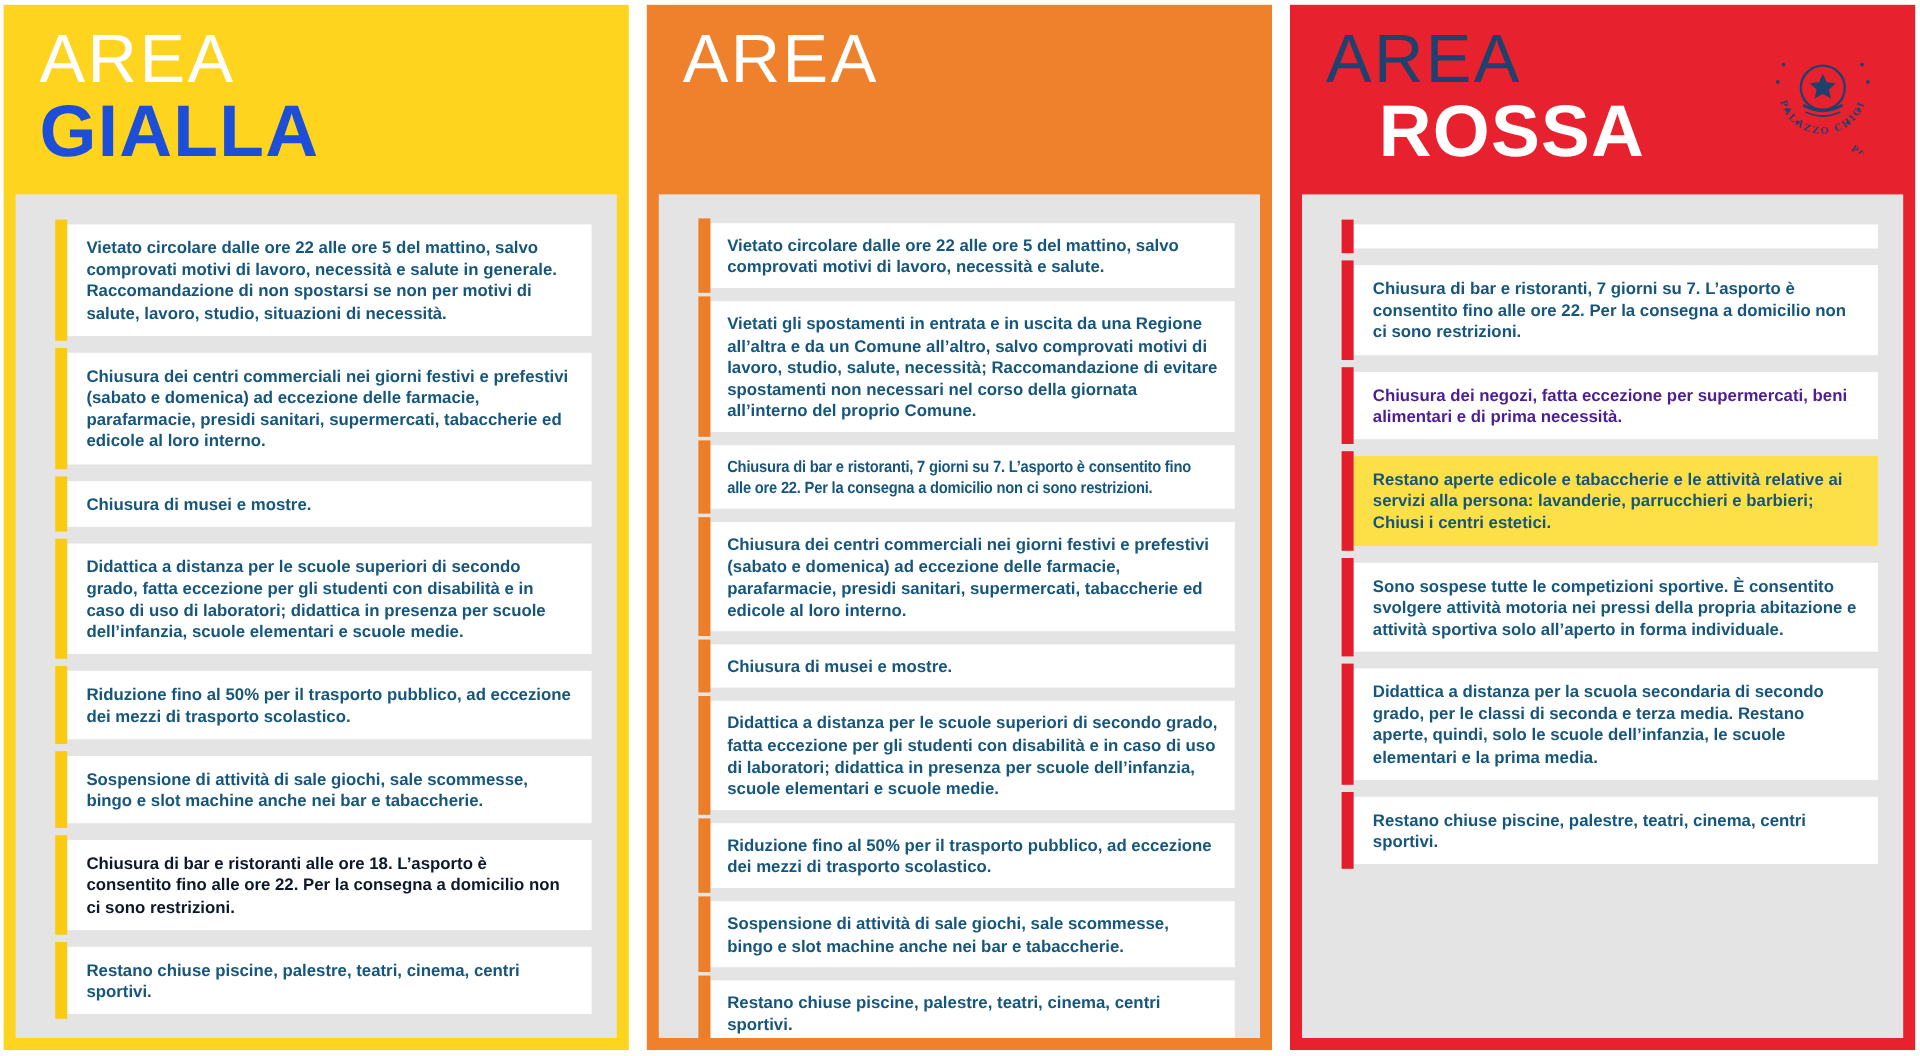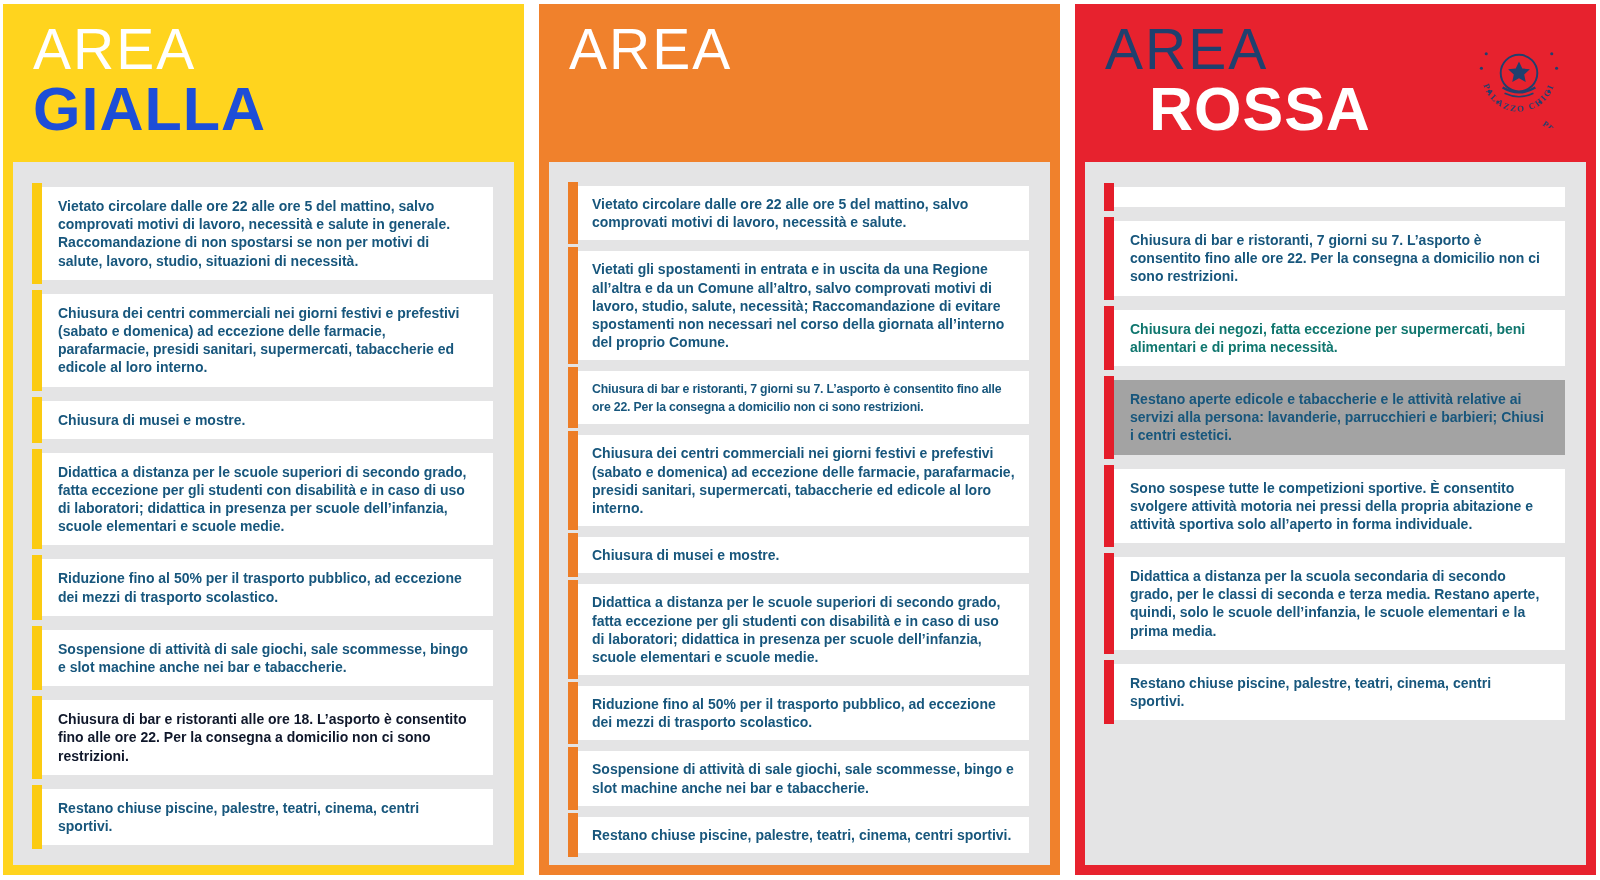--- a/index.html
+++ b/index.html
@@ -5,21 +5,21 @@
   html,body{margin:0;padding:0;background:#ffffff;}
   body{width:1600px;height:880px;overflow:hidden;font-family:"Liberation Sans",sans-serif;}
   .page{box-sizing:border-box;width:1600px;height:880px;padding:4px 4px 5px 3px;display:flex;gap:15px;background:#ffffff;}
   .column{flex:1 1 0;display:flex;flex-direction:column;position:relative;min-width:0;}
   .col-header{position:relative;padding:16px 26px 0 30px;height:138px;box-sizing:border-box;}
   .title-line1{font-size:57px;font-weight:400;letter-spacing:2px;line-height:1.04;}
   .title-line2{font-size:61px;font-weight:700;letter-spacing:1px;line-height:1.0;}
   .panel{background:#E4E4E5;flex:1;margin:20px 10px 10px 10px;padding:25px 21px 20px 21px;
          display:flex;flex-direction:column;gap:14px;box-sizing:border-box;overflow:hidden;}
   .column[data-col="1"] .panel{gap:11px;padding-top:24px;}
-  .item{position:relative;background:#ffffff;margin-left:8px;padding:10px 16px;}
+  .item{position:relative;background:#ffffff;margin-left:22px;padding:10px 16px;}
   .column[data-col="1"] .item{padding:9px 14px;}
   .bar{position:absolute;left:-10px;top:-4px;bottom:-4px;width:10px;}
   .item p{margin:0;font-size:14px;font-weight:700;line-height:1.3;color:#17567C;}
   .item.condensed p{font-size:13.5px;width:110%;transform:scaleX(.909);transform-origin:0 0;letter-spacing:-0.2px;}
   .seal{position:absolute;top:18px;right:24px;}
 </style>
 </head>
 <body>
 
 <div class="page">
@@ -145,23 +145,23 @@
     <div class="panel" style="background: rgb(228, 228, 229);">
         <div class="item" style="background: rgb(255, 255, 255);">
           <span class="bar" style="background: rgb(228, 29, 42);"></span>
         </div>
         <div class="item" style="background: rgb(255, 255, 255);">
           <span class="bar" style="background: rgb(228, 29, 42);"></span>
           <p style="color: rgb(23, 86, 124);">Chiusura di bar e ristoranti, 7 giorni su 7. L’asporto è consentito fino alle ore 22. Per la consegna a domicilio non ci sono restrizioni.</p>
         </div>
         <div class="item" style="background: rgb(255, 255, 255);">
           <span class="bar" style="background: rgb(228, 29, 42);"></span>
-          <p style="color: #0f766e;">Chiusura dei negozi, fatta eccezione per supermercati, beni alimentari e di prima necessità.</p>
+          <p style="color: #4c1d95;">Chiusura dei negozi, fatta eccezione per supermercati, beni alimentari e di prima necessità.</p>
         </div>
-        <div class="item" style="background: #a3a3a3;">
+        <div class="item" style="background: #fde047;">
           <span class="bar" style="background: rgb(228, 29, 42);"></span>
           <p style="color: rgb(23, 86, 124);">Restano aperte edicole e tabaccherie e le attività relative ai servizi alla persona: lavanderie, parrucchieri e barbieri; Chiusi i centri estetici.</p>
         </div>
         <div class="item" style="background: rgb(255, 255, 255);">
           <span class="bar" style="background: rgb(228, 29, 42);"></span>
           <p style="color: rgb(23, 86, 124);">Sono sospese tutte le competizioni sportive. È consentito svolgere attività motoria nei pressi della propria abitazione e attività sportiva solo all’aperto in forma individuale.</p>
         </div>
         <div class="item" style="background: rgb(255, 255, 255);">
           <span class="bar" style="background: rgb(228, 29, 42);"></span>
           <p style="color: rgb(23, 86, 124);">Didattica a distanza per la scuola secondaria di secondo grado, per le classi di seconda e terza media. Restano aperte, quindi, solo le scuole dell’infanzia, le scuole elementari e la prima media.</p>

